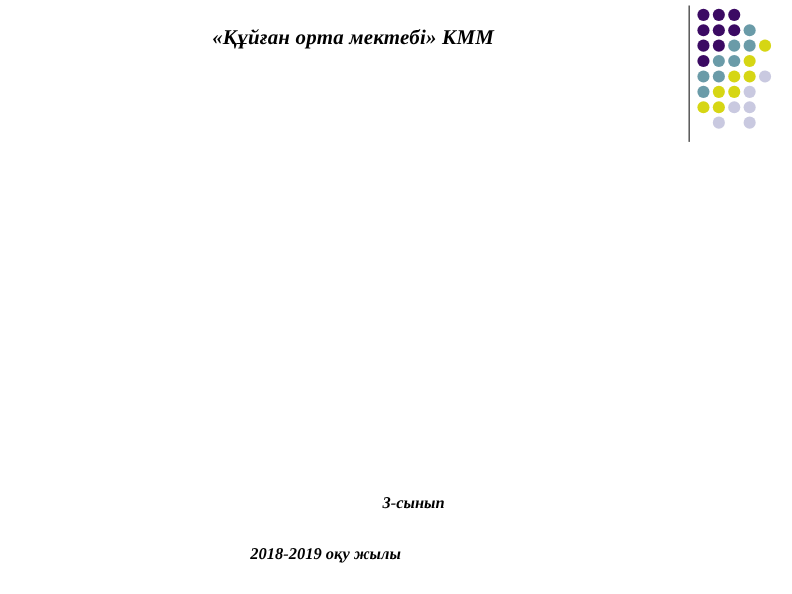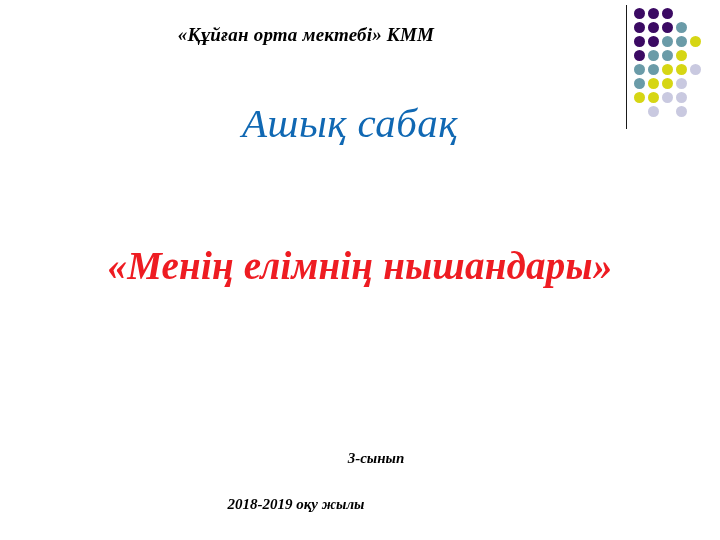--- a/index.html
+++ b/index.html
@@ -52,20 +52,21 @@
     position: absolute;
     left: 0;
     top: 24px;
     width: 612px;
     text-align: center;
     font-size: 19px;
     font-weight: bold;
     font-style: italic;
     color: #000000;
     letter-spacing: 0.2px;
+    padding-left: 15px;
   }
 
   #open-lesson-title {
     position: absolute;
     left: 0;
     top: 99px;
     width: 700px;
     text-align: center;
     font-size: 41px;
     font-style: italic;
@@ -159,22 +160,20 @@
         <div class="dot" style="left: 14px; top: 84px; width: 11px; height: 11px; background: rgb(214, 214, 20);"></div>
         <div class="dot" style="left: 28px; top: 84px; width: 11px; height: 11px; background: rgb(201, 201, 224);"></div>
         <div class="dot" style="left: 42px; top: 84px; width: 11px; height: 11px; background: rgb(201, 201, 224);"></div>
         <div class="dot" style="left: 14px; top: 98px; width: 11px; height: 11px; background: rgb(201, 201, 224);"></div>
         <div class="dot" style="left: 42px; top: 98px; width: 11px; height: 11px; background: rgb(201, 201, 224);"></div>
       </div>
   </div>
 
   <div id="school-name">«Құйған орта мектебі» КММ</div>
 
-  <div id="open-lesson-title">Ашық сабақ</div>
 
 
-  <div id="topic-title">«Менің елімнің нышандары»</div>
 
   <div id="grade-line">3-сынып</div>
 
   <div id="year-line">2018-2019 оқу жылы</div>
 
 </div>
 
 </body></html>

